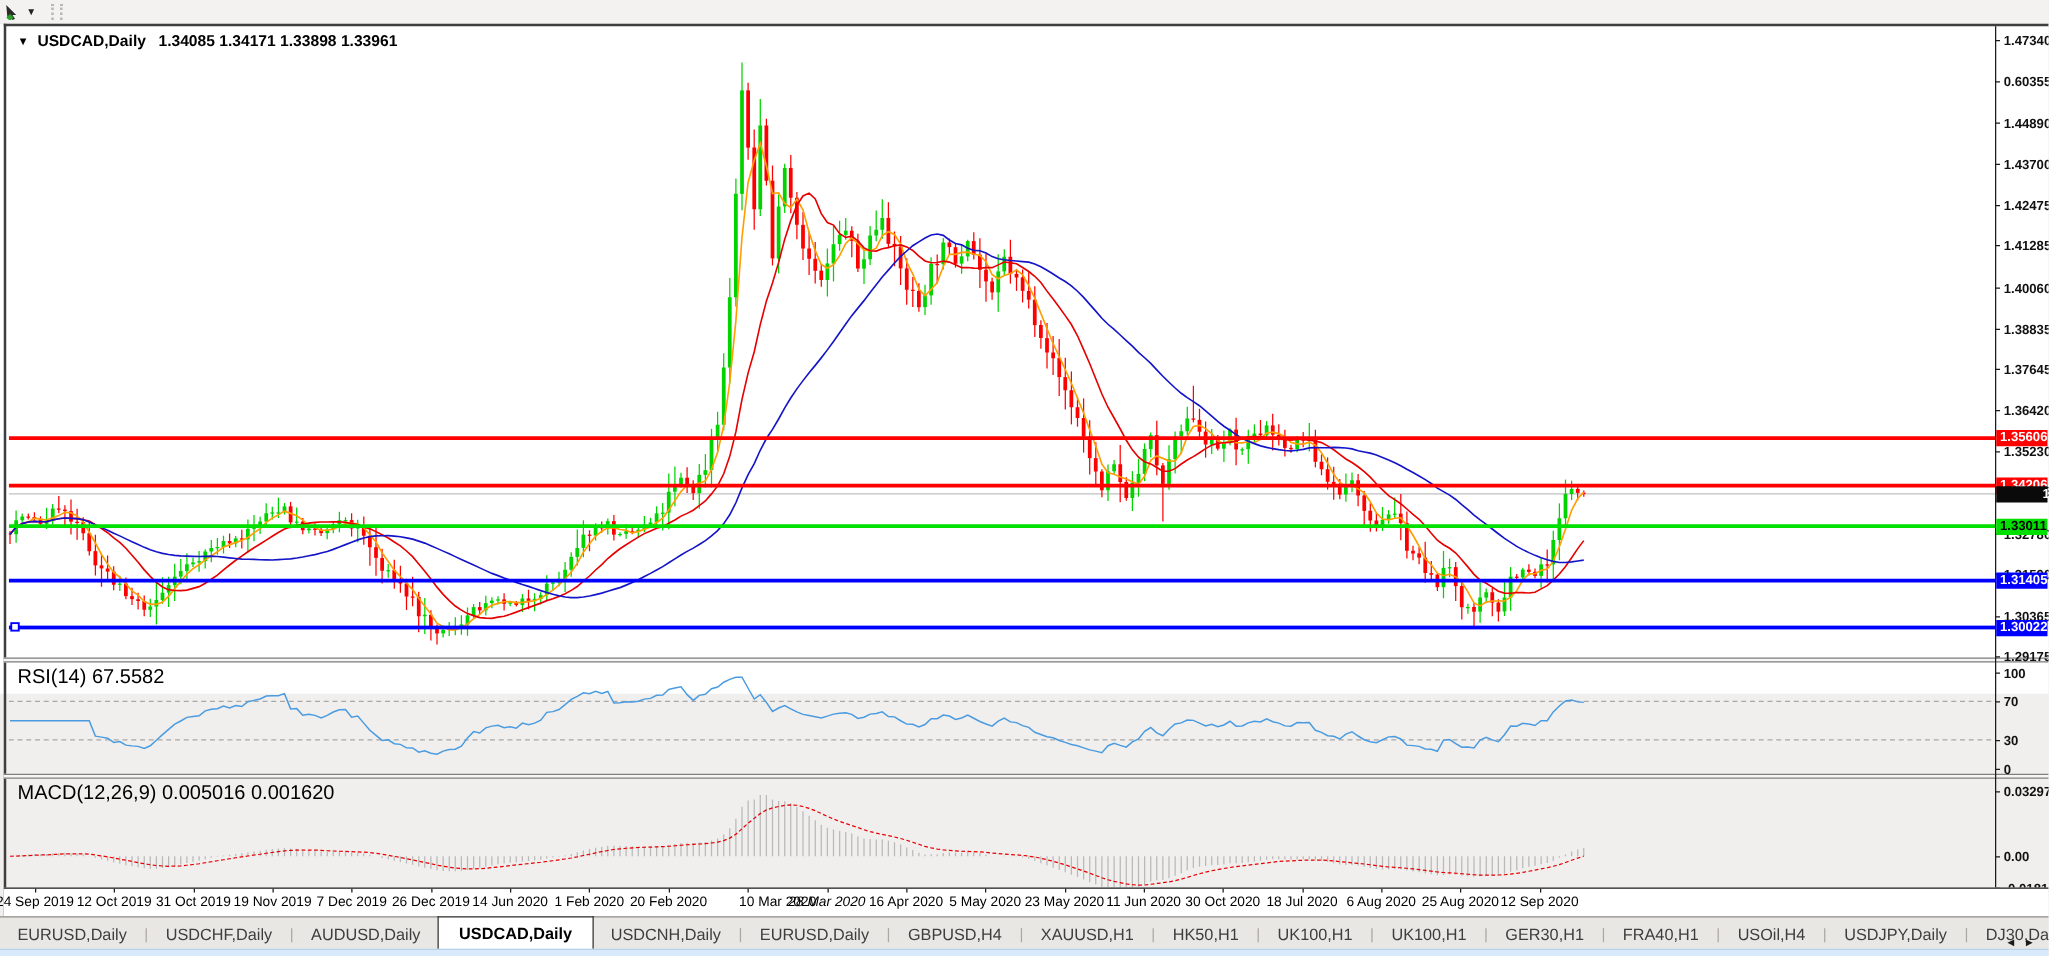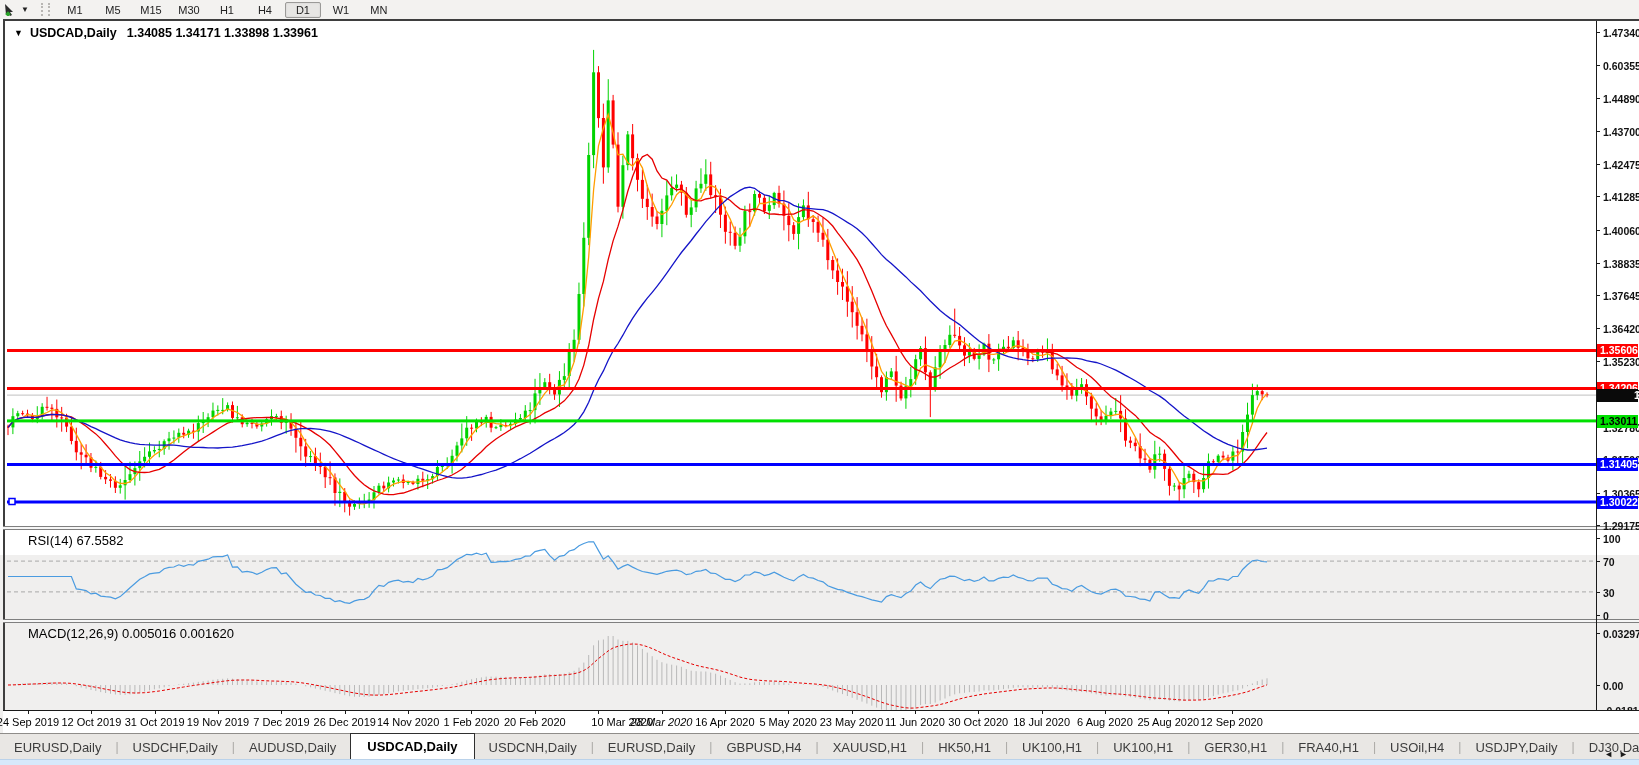--- a/index.html
+++ b/index.html
@@ -20,21 +20,21 @@
   .win-border-left{position:absolute;left:3px;top:0;width:2px;height:714px;background:#3e3e3e;}
   .win-border-top{position:absolute;left:3px;top:0;width:1636px;height:2px;background:#3e3e3e;}
 
   .chart-title{position:absolute;left:14px;top:7px;font-size:12.5px;font-weight:bold;color:#000;white-space:nowrap;}
   .chart-title .tri{font-size:9px;margin-right:7px;position:relative;top:-1px;}
   .chart-title .ohlc{margin-left:10px;font-weight:bold;}
 
   .panel-svg{position:absolute;left:7px;}
   .sep{position:absolute;left:3px;width:1636px;height:4px;background:#f6f6f6;
        border-top:1px solid #7f7f7f;border-bottom:1px solid #7f7f7f;box-sizing:border-box;}
-  .ind-label{position:absolute;left:28px;font-size:13px;color:#000;font-weight:500;white-space:nowrap;}
+  .ind-label{position:absolute;left:14px;font-size:16px;color:#000;font-weight:500;white-space:nowrap;}
 
   .axis-line{position:absolute;left:1596px;top:2px;width:1px;height:689px;background:#1a1a1a;}
   .axis-col{position:absolute;left:1596px;top:0;width:43px;height:714px;}
   .ptick{position:absolute;left:7px;font-size:10.5px;font-weight:bold;color:#111;white-space:nowrap;}
   .ptickmark{position:absolute;left:0;width:4px;height:1px;background:#1a1a1a;}
   .badge{position:absolute;left:1px;width:41px;height:13px;font-size:10.5px;font-weight:bold;
          line-height:13px;padding-left:3px;box-sizing:border-box;white-space:nowrap;}
 
   .date-row{position:absolute;left:3px;top:691px;width:1636px;height:23px;background:#ffffff;
             border-top:1px solid #1a1a1a;}
@@ -59,31 +59,20 @@
 
   <div class="toolbar">
     <div class="tool-cluster">
       <svg width="14" height="13">
         <path d="M1 1 L9 9 L6 9 L8 12 L6 13 L4 10 L2 12 Z" fill="#2b2b2b"></path>
         <rect x="2" y="9" width="4" height="4" fill="#29a329" transform="rotate(45 4 11)"></rect>
       </svg>
       <span class="dd-arrow">▼</span>
     </div>
     <div class="grip"></div>
-    <div id="tfGroup" style="display:flex;">
-        <div class="tf-btn">M1</div>
-        <div class="tf-btn">M5</div>
-        <div class="tf-btn">M15</div>
-        <div class="tf-btn">M30</div>
-        <div class="tf-btn">H1</div>
-        <div class="tf-btn">H4</div>
-        <div class="tf-btn active">D1</div>
-        <div class="tf-btn">W1</div>
-        <div class="tf-btn">MN</div>
-      </div>
   </div>
 
   <div class="chart-window">
     <div class="win-border-top"></div>
     <div class="win-border-left"></div>
 
     <svg id="mainSvg" class="panel-svg" style="top:1px;" width="1589" height="506">
         <line x1="0" y1="375.10745939994496" x2="1589" y2="375.10745939994496" stroke="#c0c0c0" stroke-width="1"></line>
         <line x1="1" y1="404.7" x2="1" y2="415.1" stroke="#ff0000" stroke-width="1"></line>
         <rect x="-0.5" y="406.6" width="3" height="1.0" fill="#ff0000"></rect>
@@ -954,21 +943,21 @@
         <div class="dlabel" style="left: 88.35px;">12 Oct 2019</div>
         <div class="dtick" style="left: 88.35px;"></div>
         <div class="dlabel" style="left: 151.7px;">31 Oct 2019</div>
         <div class="dtick" style="left: 151.7px;"></div>
         <div class="dlabel" style="left: 215.05px;">19 Nov 2019</div>
         <div class="dtick" style="left: 215.05px;"></div>
         <div class="dlabel" style="left: 278.4px;">7 Dec 2019</div>
         <div class="dtick" style="left: 278.4px;"></div>
         <div class="dlabel" style="left: 341.75px;">26 Dec 2019</div>
         <div class="dtick" style="left: 341.75px;"></div>
-        <div class="dlabel" style="left: 405.1px;">14 Nov 2020</div>
+        <div class="dlabel" style="left: 405.1px;">14 Jun 2020</div>
         <div class="dtick" style="left: 405.1px;"></div>
         <div class="dlabel" style="left: 468.45px;">1 Feb 2020</div>
         <div class="dtick" style="left: 468.45px;"></div>
         <div class="dlabel" style="left: 531.8px;">20 Feb 2020</div>
         <div class="dtick" style="left: 531.8px;"></div>
         <div class="dlabel" style="left: 595.15px; margin-left: 24px;">10 Mar 2020</div>
         <div class="dtick" style="left: 595.15px;"></div>
         <div class="dlabel" style="left: 658.5px; font-style: italic;">28 Mar 2020</div>
         <div class="dtick" style="left: 658.5px;"></div>
         <div class="dlabel" style="left: 721.85px;">16 Apr 2020</div>

